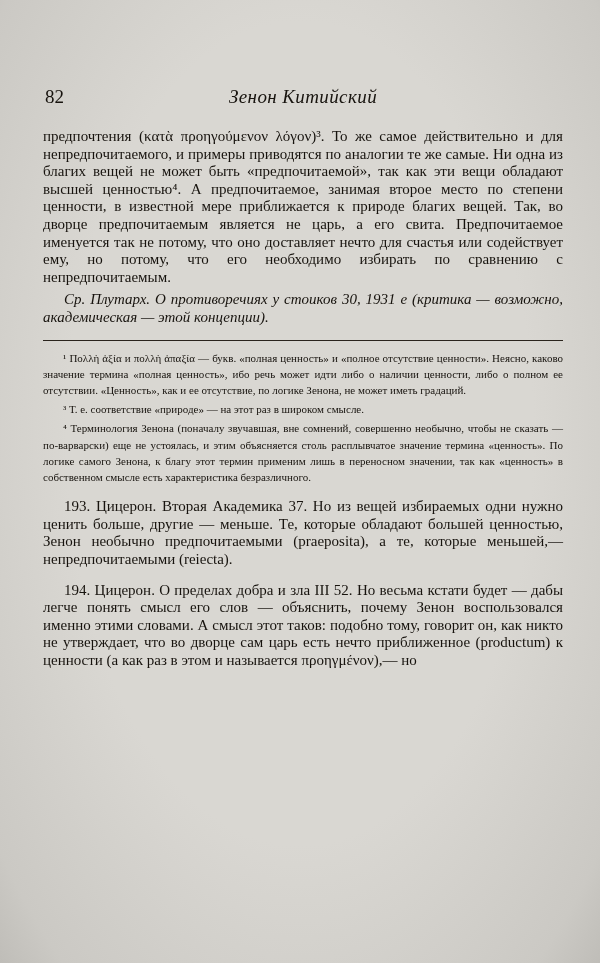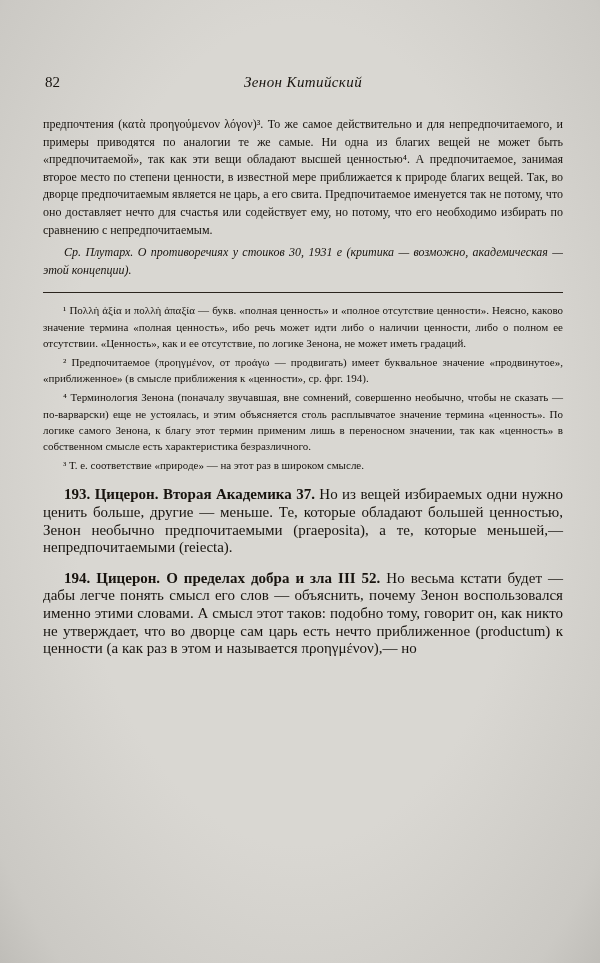--- a/index.html
+++ b/index.html
@@ -12,40 +12,41 @@
     background: radial-gradient(ellipse at 50% 45%, #d9d7d2 55%, #cbc9c4 90%, #bfbdb8 100%);
     color: #17130e;
     font-family: "Liberation Serif", "DejaVu Serif", serif;
     overflow: hidden;
     position: relative;
   }
   .running-head {
     position: relative;
     height: 22px;
     margin-bottom: 20px;
-    font-size: 15px;
+    font-size: 19px;
+    margin-top: 12px;
   }
   .page-num {
     position: absolute;
     left: 2px;
     top: 0;
   }
   .running-title {
     position: absolute;
     left: 0;
     right: 0;
     top: 0;
     text-align: center;
     font-weight: normal;
     font-style: italic;
     letter-spacing: 0.4px;
   }
   .text-block p { margin: 0; }
   .body-para {
-    font-size: 12px;
+    font-size: 15px;
     line-height: 17.6px;
     text-align: justify;
   }
   .no-indent { text-indent: 0; }
   .indent { text-indent: 21px; }
   .ref-para {
     font-style: italic;
     margin-top: 5px !important;
   }
   .footnote-rule {
@@ -60,21 +61,21 @@
     text-indent: 20px;
     margin-bottom: 3px !important;
   }
   .fragment {
     font-size: 15px;
     line-height: 17.6px;
     text-align: justify;
     text-indent: 21px;
     margin-top: 13px !important;
   }
-  .fragment b { font-weight: bold; }
+  .fragment b { font-weight: normal; }
 </style>
 </head>
 <body>
 
 <div class="scan-page">
 
   <header class="running-head">
     <span class="page-num">82</span>
     <span class="running-title">Зенон Китийский</span>
   </header>
@@ -82,23 +83,22 @@
   <main class="text-block">
 
     <p class="body-para no-indent">предпочтения (κατὰ προηγούμενον λόγον)³. То же самое действительно и для непредпочитаемого, и примеры приводятся по аналогии те же самые. Ни одна из благих вещей не может быть «предпочитаемой», так как эти вещи обладают высшей ценностью⁴. А предпочитаемое, занимая второе место по степени ценности, в известной мере приближается к природе благих вещей. Так, во дворце предпочитаемым является не царь, а его свита. Предпочитаемое именуется так не потому, что оно доставляет нечто для счастья или содействует ему, но потому, что его необходимо избирать по сравнению с непредпочитаемым.</p>
 
     <p class="body-para indent ref-para">Ср. Плутарх. О противоречиях у стоиков 30, 1931 е (критика — возможно, академическая — этой концепции).</p>
 
     <hr class="footnote-rule">
 
     <section class="footnotes">
       <p class="footnote">¹ Πολλὴ ἀξία и πολλὴ ἀπαξία — букв. «полная ценность» и «полное отсутствие ценности». Неясно, каково значение термина «полная ценность», ибо речь может идти либо о наличии ценности, либо о полном ее отсутствии. «Ценность», как и ее отсутствие, по логике Зенона, не может иметь градаций.</p>
-      <p class="footnote">² Предпочитаемое (προηγμένον, от προάγω — продвигать) имеет буквальное значение «продвинутое», «приближенное» (в смысле приближения к «ценности», ср. фрг. 194).</p>
+      <p class="footnote">³ Т. е. соответствие «природе» — на этот раз в широком смысле.</p>
       <p class="footnote">⁴ Терминология Зенона (поначалу звучавшая, вне сомнений, совершенно необычно, чтобы не сказать — по-варварски) еще не устоялась, и этим объясняется столь расплывчатое значение термина «ценность». По логике самого Зенона, к благу этот термин применим лишь в переносном значении, так как «ценность» в собственном смысле есть характеристика безразличного.</p>
-      <p class="footnote">³ Т. е. соответствие «природе» — на этот раз в широком смысле.</p>
     </section>
 
     <p class="fragment"><b>193. Цицерон. Вторая Академика 37.</b><span> Но из вещей избираемых одни нужно ценить больше, другие — меньше. Те, которые обладают большей ценностью, Зенон необычно предпочитаемыми (praeposita), а те, которые меньшей,— непредпочитаемыми (reiecta).</span></p>
 
     <p class="fragment"><b>194. Цицерон. О пределах добра и зла III 52.</b><span> Но весьма кстати будет — дабы легче понять смысл его слов — объяснить, почему Зенон воспользовался именно этими словами. А смысл этот таков: подобно тому, говорит он, как никто не утверждает, что во дворце сам царь есть нечто приближенное (productum) к ценности (а как раз в этом и называется προηγμένον),— но</span></p>
 
   </main>
 
 </div>
 

